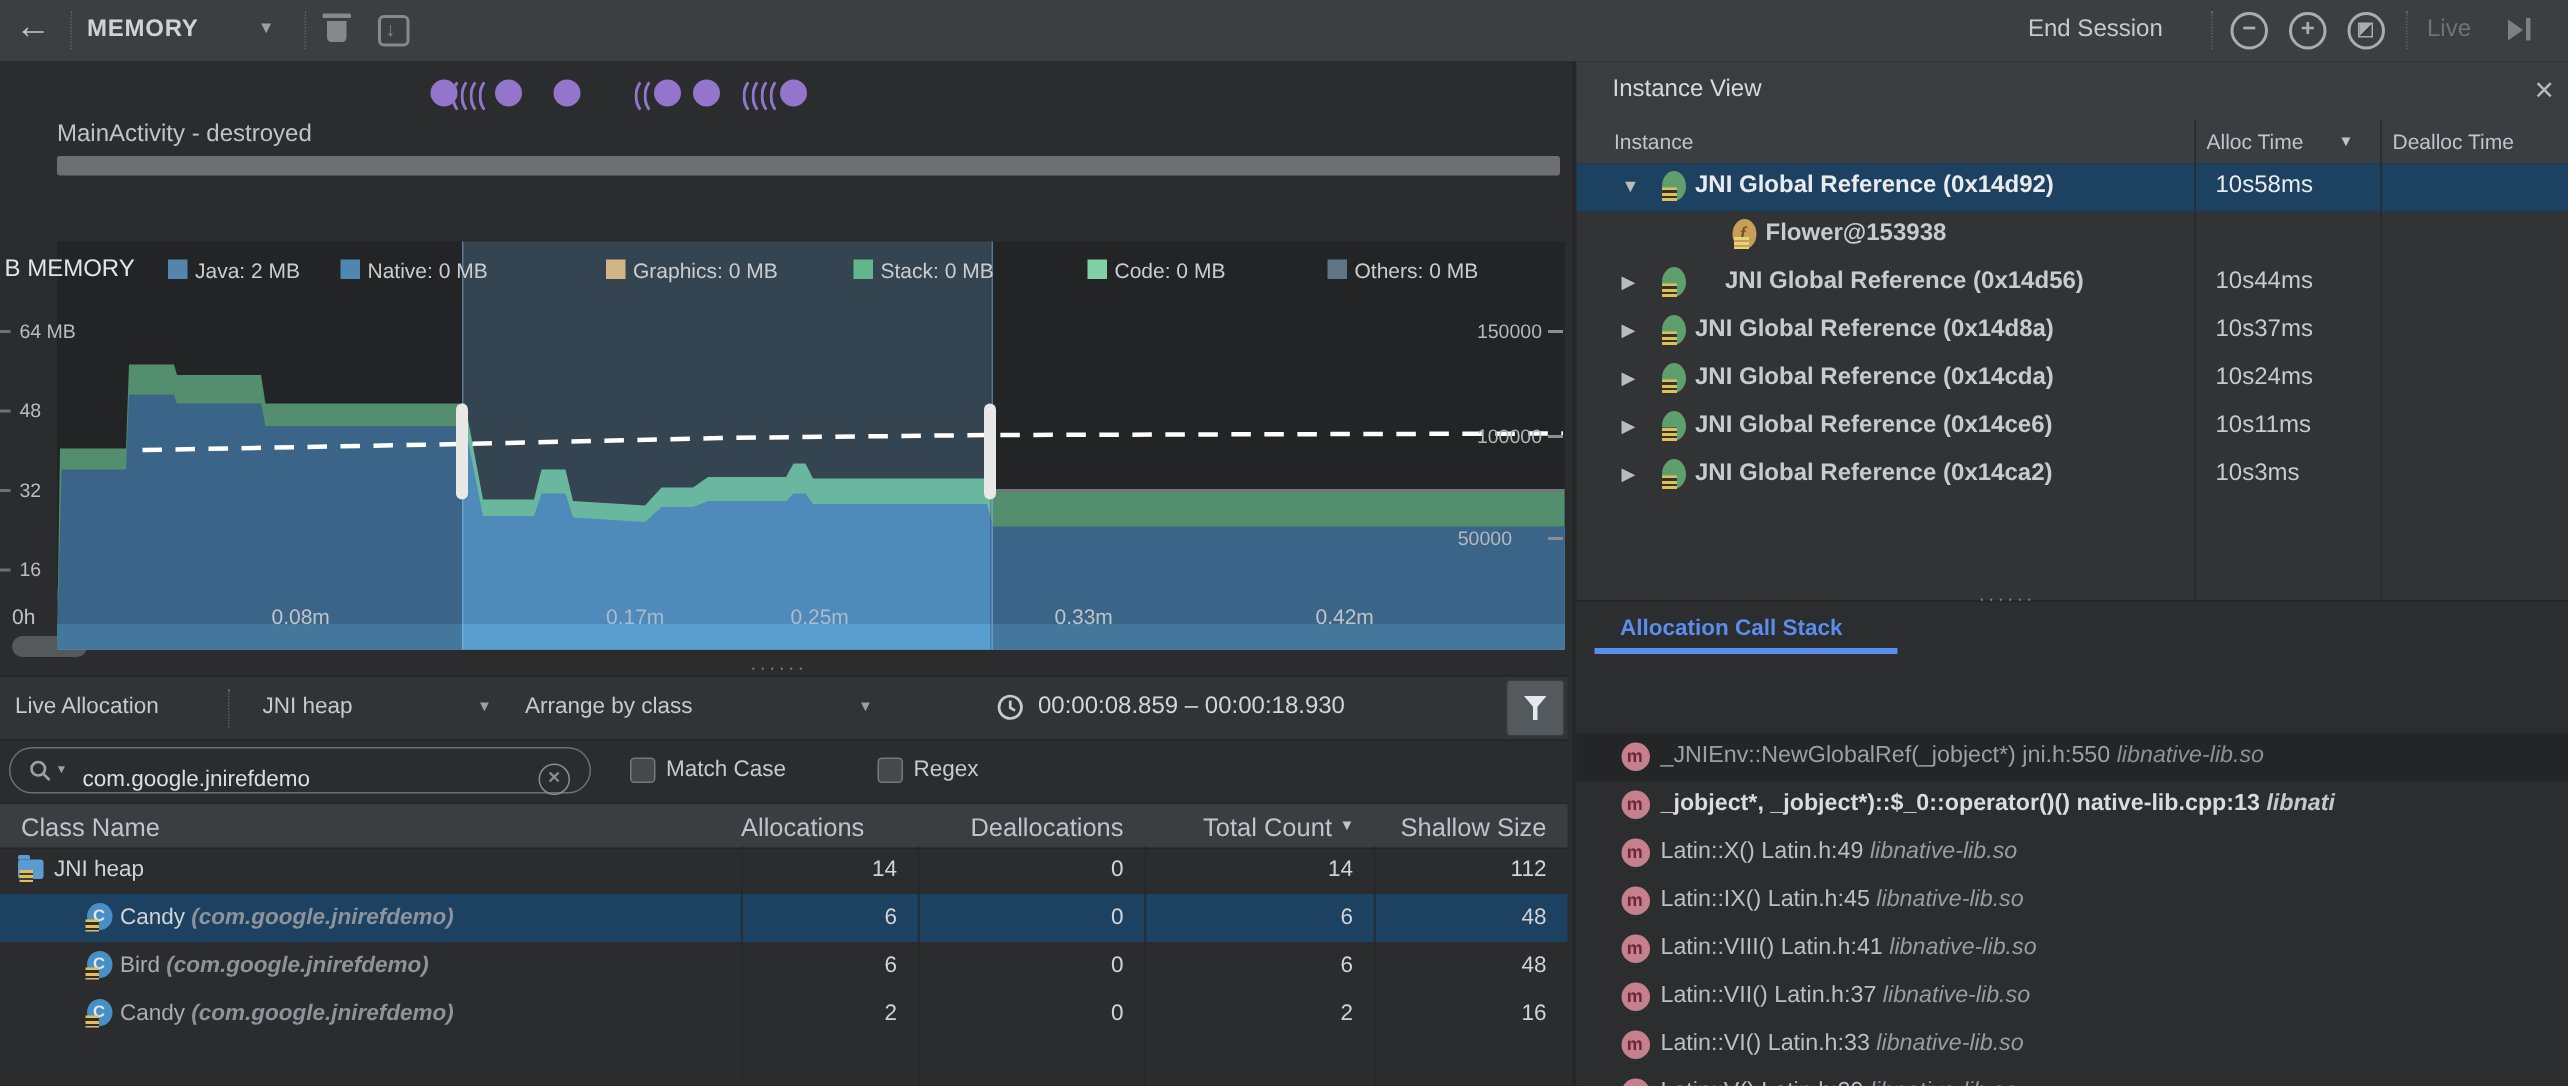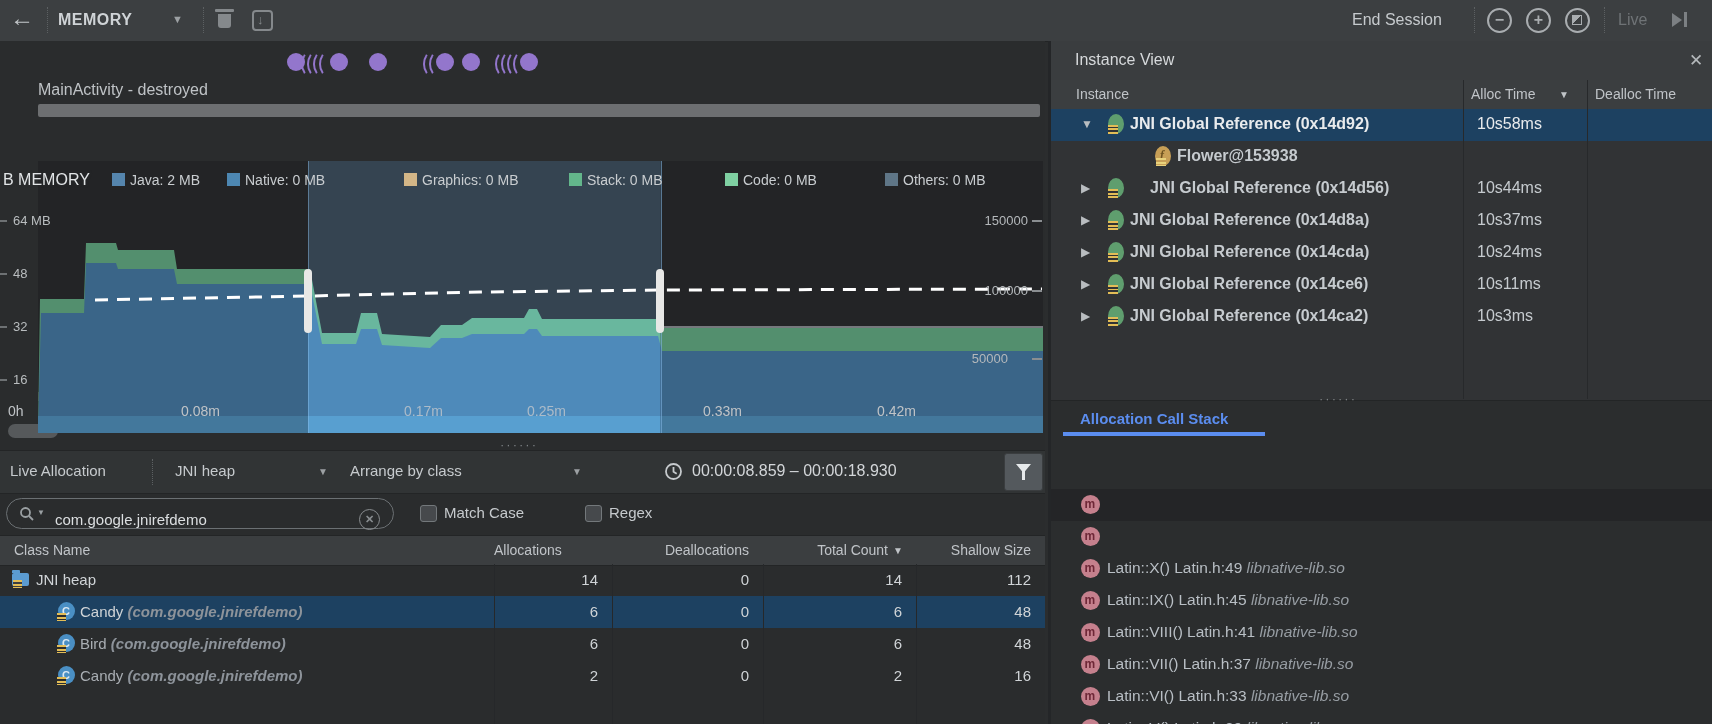--- a/index.html
+++ b/index.html
@@ -73,21 +73,21 @@
               border-radius:16px;box-sizing:border-box;}
   #search-text{position:absolute;left:48px;top:12px;font-size:15px;color:#dcdfe1;}
   #search-clear{position:absolute;left:352px;top:10px;width:21px;height:21px;border:1.5px solid #898d90;border-radius:50%;
                 color:#898d90;text-align:center;font:bold 11px/19px "Liberation Sans",sans-serif;box-sizing:border-box;cursor:pointer;}
   .cbx{position:absolute;top:13px;width:15px;height:15px;background:#46494c;border:1px solid #73787b;border-radius:3px;cursor:pointer;}
   .cbx-label{position:absolute;top:12px;font-size:15px;color:#c6cacd;}
 
   
   #table-header{position:absolute;left:0;top:494px;width:1045px;height:29px;background:#3b3e40;
                 border-top:1px solid #232526;border-bottom:1px solid #232526;}
-  #table-header .hc{position:absolute;top:6px;font-size:14px;color:#c0c4c8;}
+  #table-header .hc{position:absolute;top:6px;font-size:17px;color:#c0c4c8;}
   .col-sep{position:absolute;width:1px;background:#26282a;}
   .trow{position:absolute;left:0;width:1045px;height:32px;}
   .trow.sel{background:#1d4161;}
   .trow .nm{position:absolute;top:7px;font-size:15px;color:#d0d4d7;white-space:nowrap;}
   .trow .pkg{font-style:italic;color:#8d939a;font-weight:bold;}
   .trow .val{position:absolute;top:7px;font-size:15px;color:#d0d4d7;text-align:right;}
   .icon-heap{position:absolute;left:12px;top:9px;width:17px;height:13px;background:#5b9bd0;border-radius:2px;}
   .icon-heap::before{content:"";position:absolute;left:0;top:-3px;width:8px;height:3px;background:#5b9bd0;border-radius:1px 1px 0 0;}
   .icon-heap::after{content:"";position:absolute;left:1px;bottom:-2px;width:9px;height:8px;
      background:repeating-linear-gradient(#e3bd56 0 2px,#3b3e40 2px 3.5px);}
@@ -380,23 +380,25 @@
         </div>
       </div>
     <div class="col-sep" style="left:412px;top:39px;height:319px;background:#27292b"></div>
     <div class="col-sep" style="left:536px;top:39px;height:319px;background:#27292b"></div>
     <span class="splitter-dots" style="left:268px;top:350px">······</span>
 
     <div id="acs-panel">
       <div id="acs-rows">
           <div class="cs-row dim" style="top: 88px;">
             <div class="icon-m"></div>
+            <div class="cs-text"><span>_JNIEnv::NewGlobalRef(_jobject*) jni.h:550 </span><span class="cs-lib">libnative-lib.so</span></div>
           </div>
           <div class="cs-row bright" style="top: 120px;">
             <div class="icon-m"></div>
+            <div class="cs-text"><span>_jobject*, _jobject*)::$_0::operator()() native-lib.cpp:13 </span><span class="cs-lib">libnati</span></div>
           </div>
           <div class="cs-row " style="top: 152px;">
             <div class="icon-m"></div>
             <div class="cs-text"><span>Latin::X() Latin.h:49 </span><span class="cs-lib">libnative-lib.so</span></div>
           </div>
           <div class="cs-row " style="top: 184px;">
             <div class="icon-m"></div>
             <div class="cs-text"><span>Latin::IX() Latin.h:45 </span><span class="cs-lib">libnative-lib.so</span></div>
           </div>
           <div class="cs-row " style="top: 216px;">

